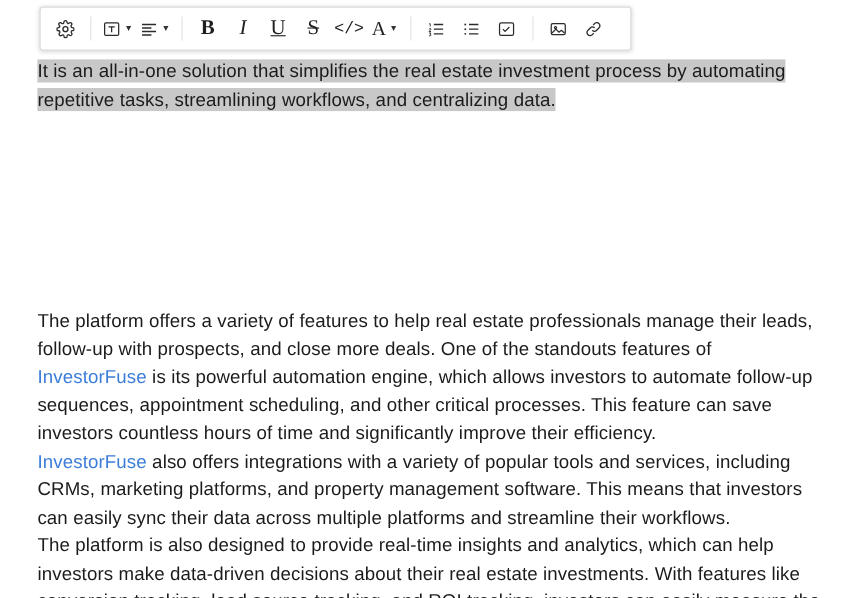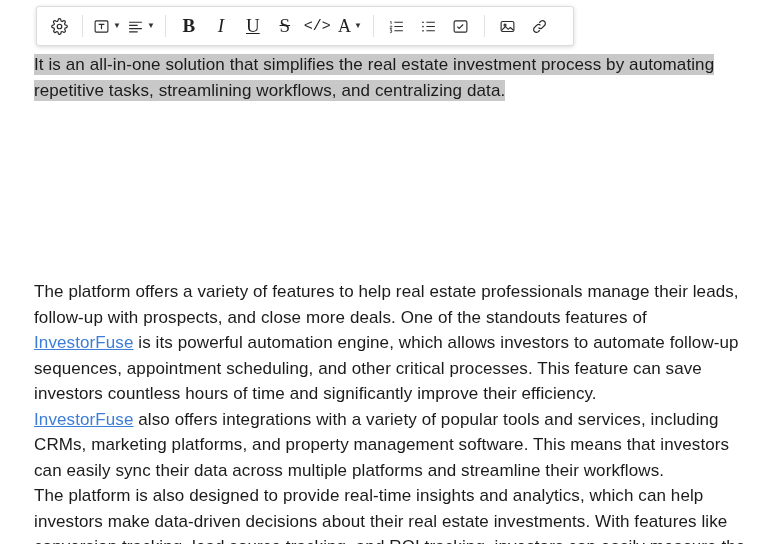--- a/index.html
+++ b/index.html
@@ -85,21 +85,20 @@
   }
   .hl {
     background: #c8c8c8;
     padding: 1px 0;
     box-decoration-break: clone;
     -webkit-box-decoration-break: clone;
   }
   .spacer-gap { height: 176px; }
   .link {
     color: #3b7dd8;
-    text-decoration: underline;
     cursor: pointer;
   }
   .body-block p { margin: 0; }
 </style>
 </head>
 <body>
 
 <div class="toolbar">
 
   <div class="tb-item">

